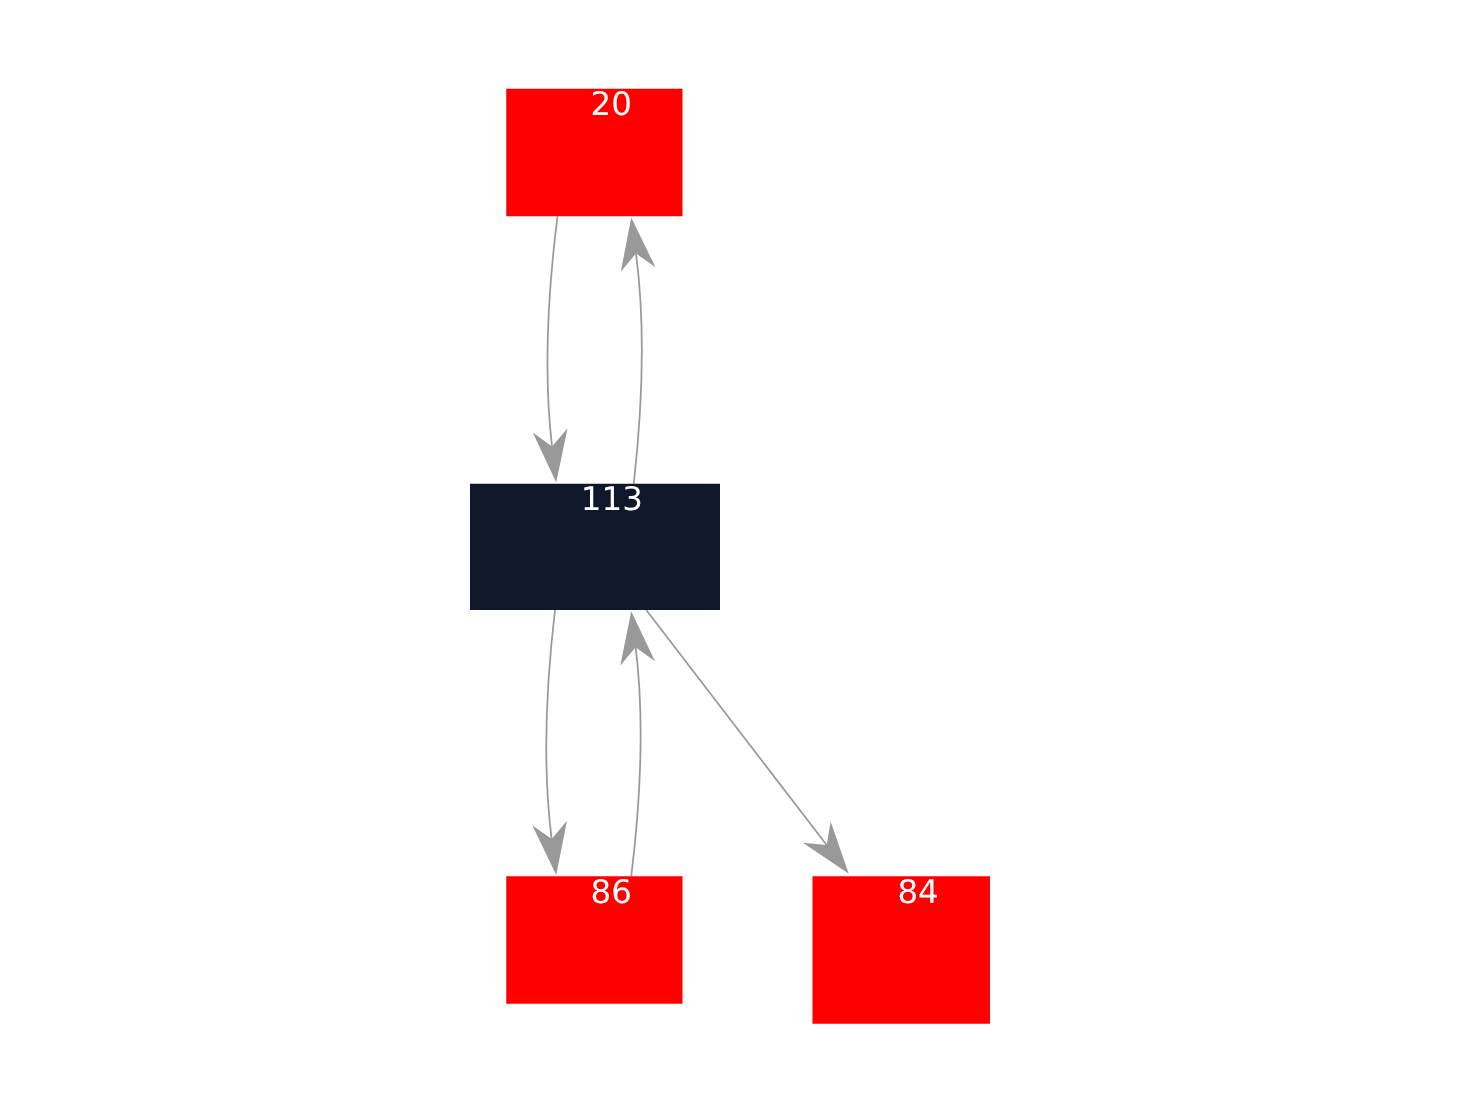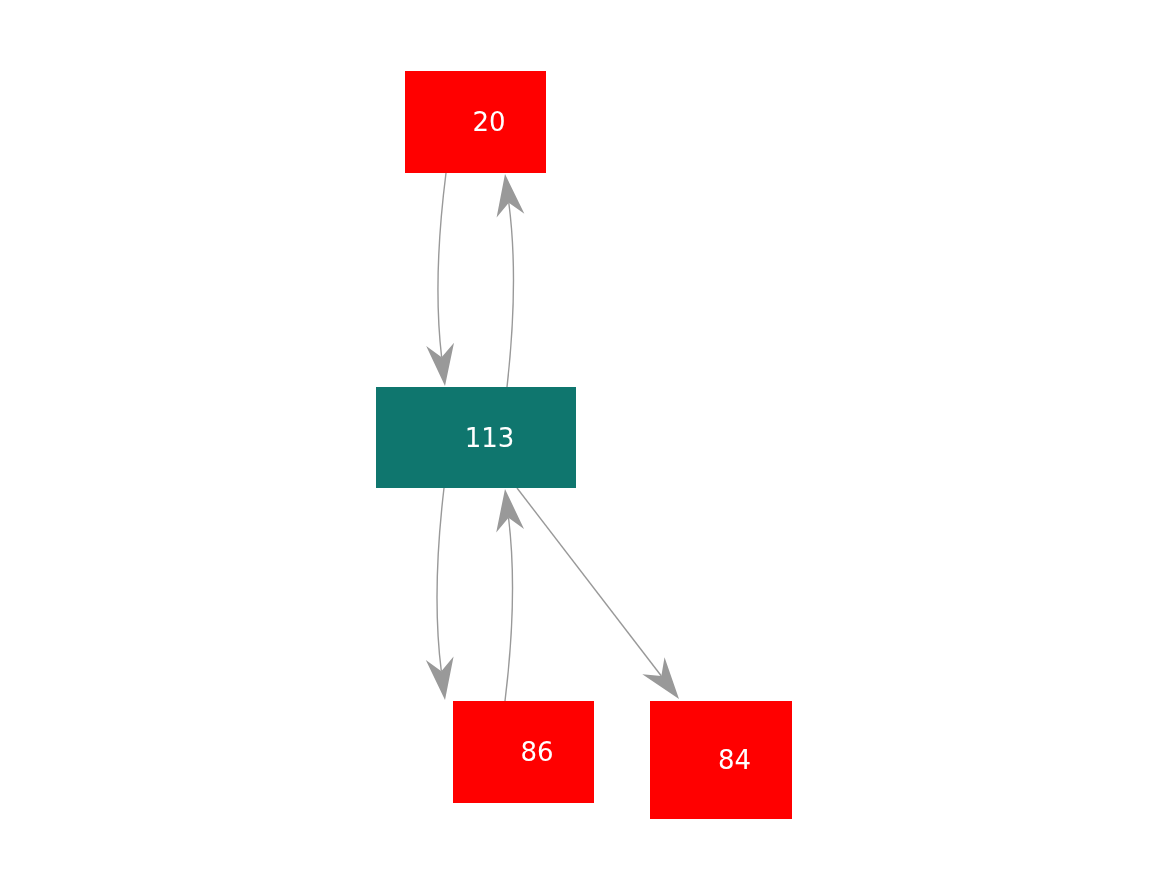--- a/index.html
+++ b/index.html
@@ -20,21 +20,20 @@
   #edge-layer {
     position: absolute;
     left: 0;
     top: 0;
     width: 1167px;
     height: 875px;
   }
   .node {
     position: absolute;
     display: flex;
-    align-items: center;
     justify-content: center;
     box-sizing: border-box;
     padding-left: 27px;
   }
   .node-label {
     color: #ffffff;
     font-size: 26px;
     line-height: 1;
     user-select: none;
   }
@@ -52,23 +51,23 @@
       <polygon points="445,700 453.5785332774111,656.5671925060288 441.3341498414972,671.2326305927114 425.8031421255463,660.1066340383765" fill="#999999"></polygon>
       <path d="M 505 701 Q 518 595 508.530154437855 517.784336185587" fill="none" stroke="#999999" stroke-width="1.4"></path>
       <polygon points="505,489 496.2167510272997,532.3918717905043 508.530154437855,517.784336185587 524.0085238961424,528.9834468160235" fill="#999999"></polygon>
       <path d="M 517 488 Q 598 593.5 661.3394690183504 675.9977034745182" fill="none" stroke="#999999" stroke-width="1.4"></path>
       <polygon points="679,699 664.5272362112919,657.1605555926436 661.3394690183504,675.9977034745182 642.3181223246197,674.2121027473398" fill="#999999"></polygon>
     </svg>
   <div id="node-layer">
       <div class="node" style="left: 405px; top: 71px; width: 141px; height: 102px; background: rgb(255, 0, 0);">
         <span class="node-label">20</span>
       </div>
-      <div class="node" style="left: 376px; top: 387px; width: 200px; height: 101px; background: #0f766e;">
+      <div class="node" style="left: 376px; top: 387px; width: 200px; height: 101px; background: #0f172a;">
         <span class="node-label">113</span>
       </div>
-      <div class="node" style="left: 405px; top: 701px; width: 141px; height: 102px; background: rgb(255, 0, 0); margin-left: 48px;">
+      <div class="node" style="left: 405px; top: 701px; width: 141px; height: 102px; background: rgb(255, 0, 0);">
         <span class="node-label">86</span>
       </div>
       <div class="node" style="left: 650px; top: 701px; width: 142px; height: 118px; background: rgb(255, 0, 0);">
         <span class="node-label">84</span>
       </div>
     </div>
 </div>
 
 </body></html>

